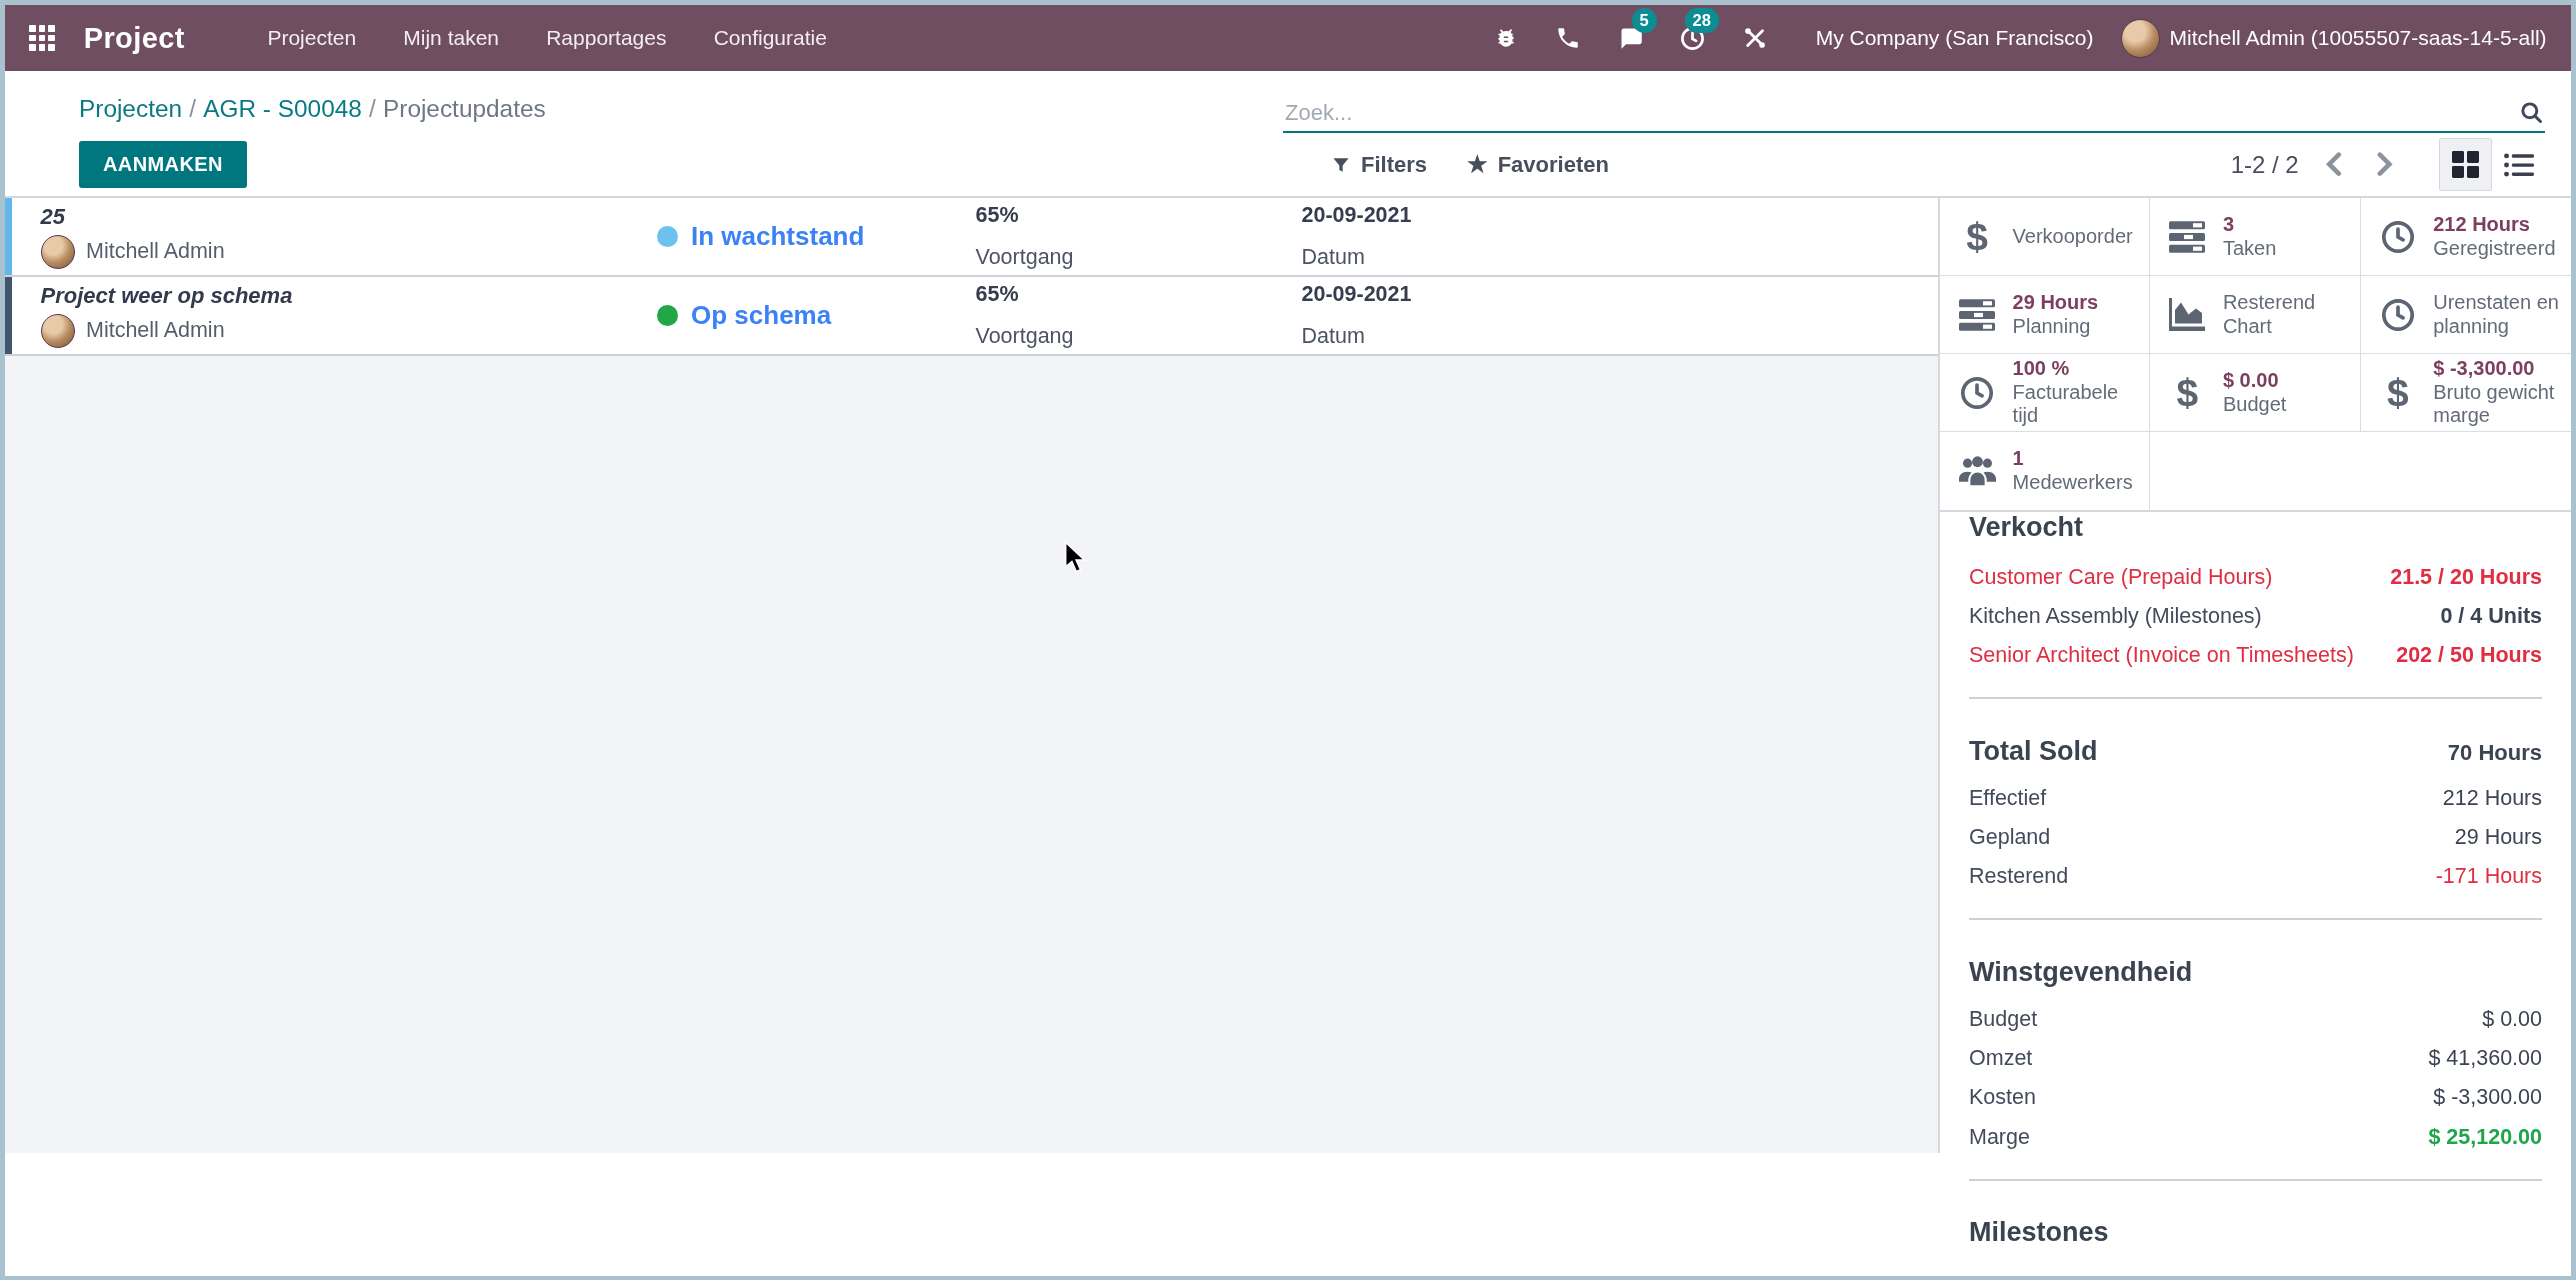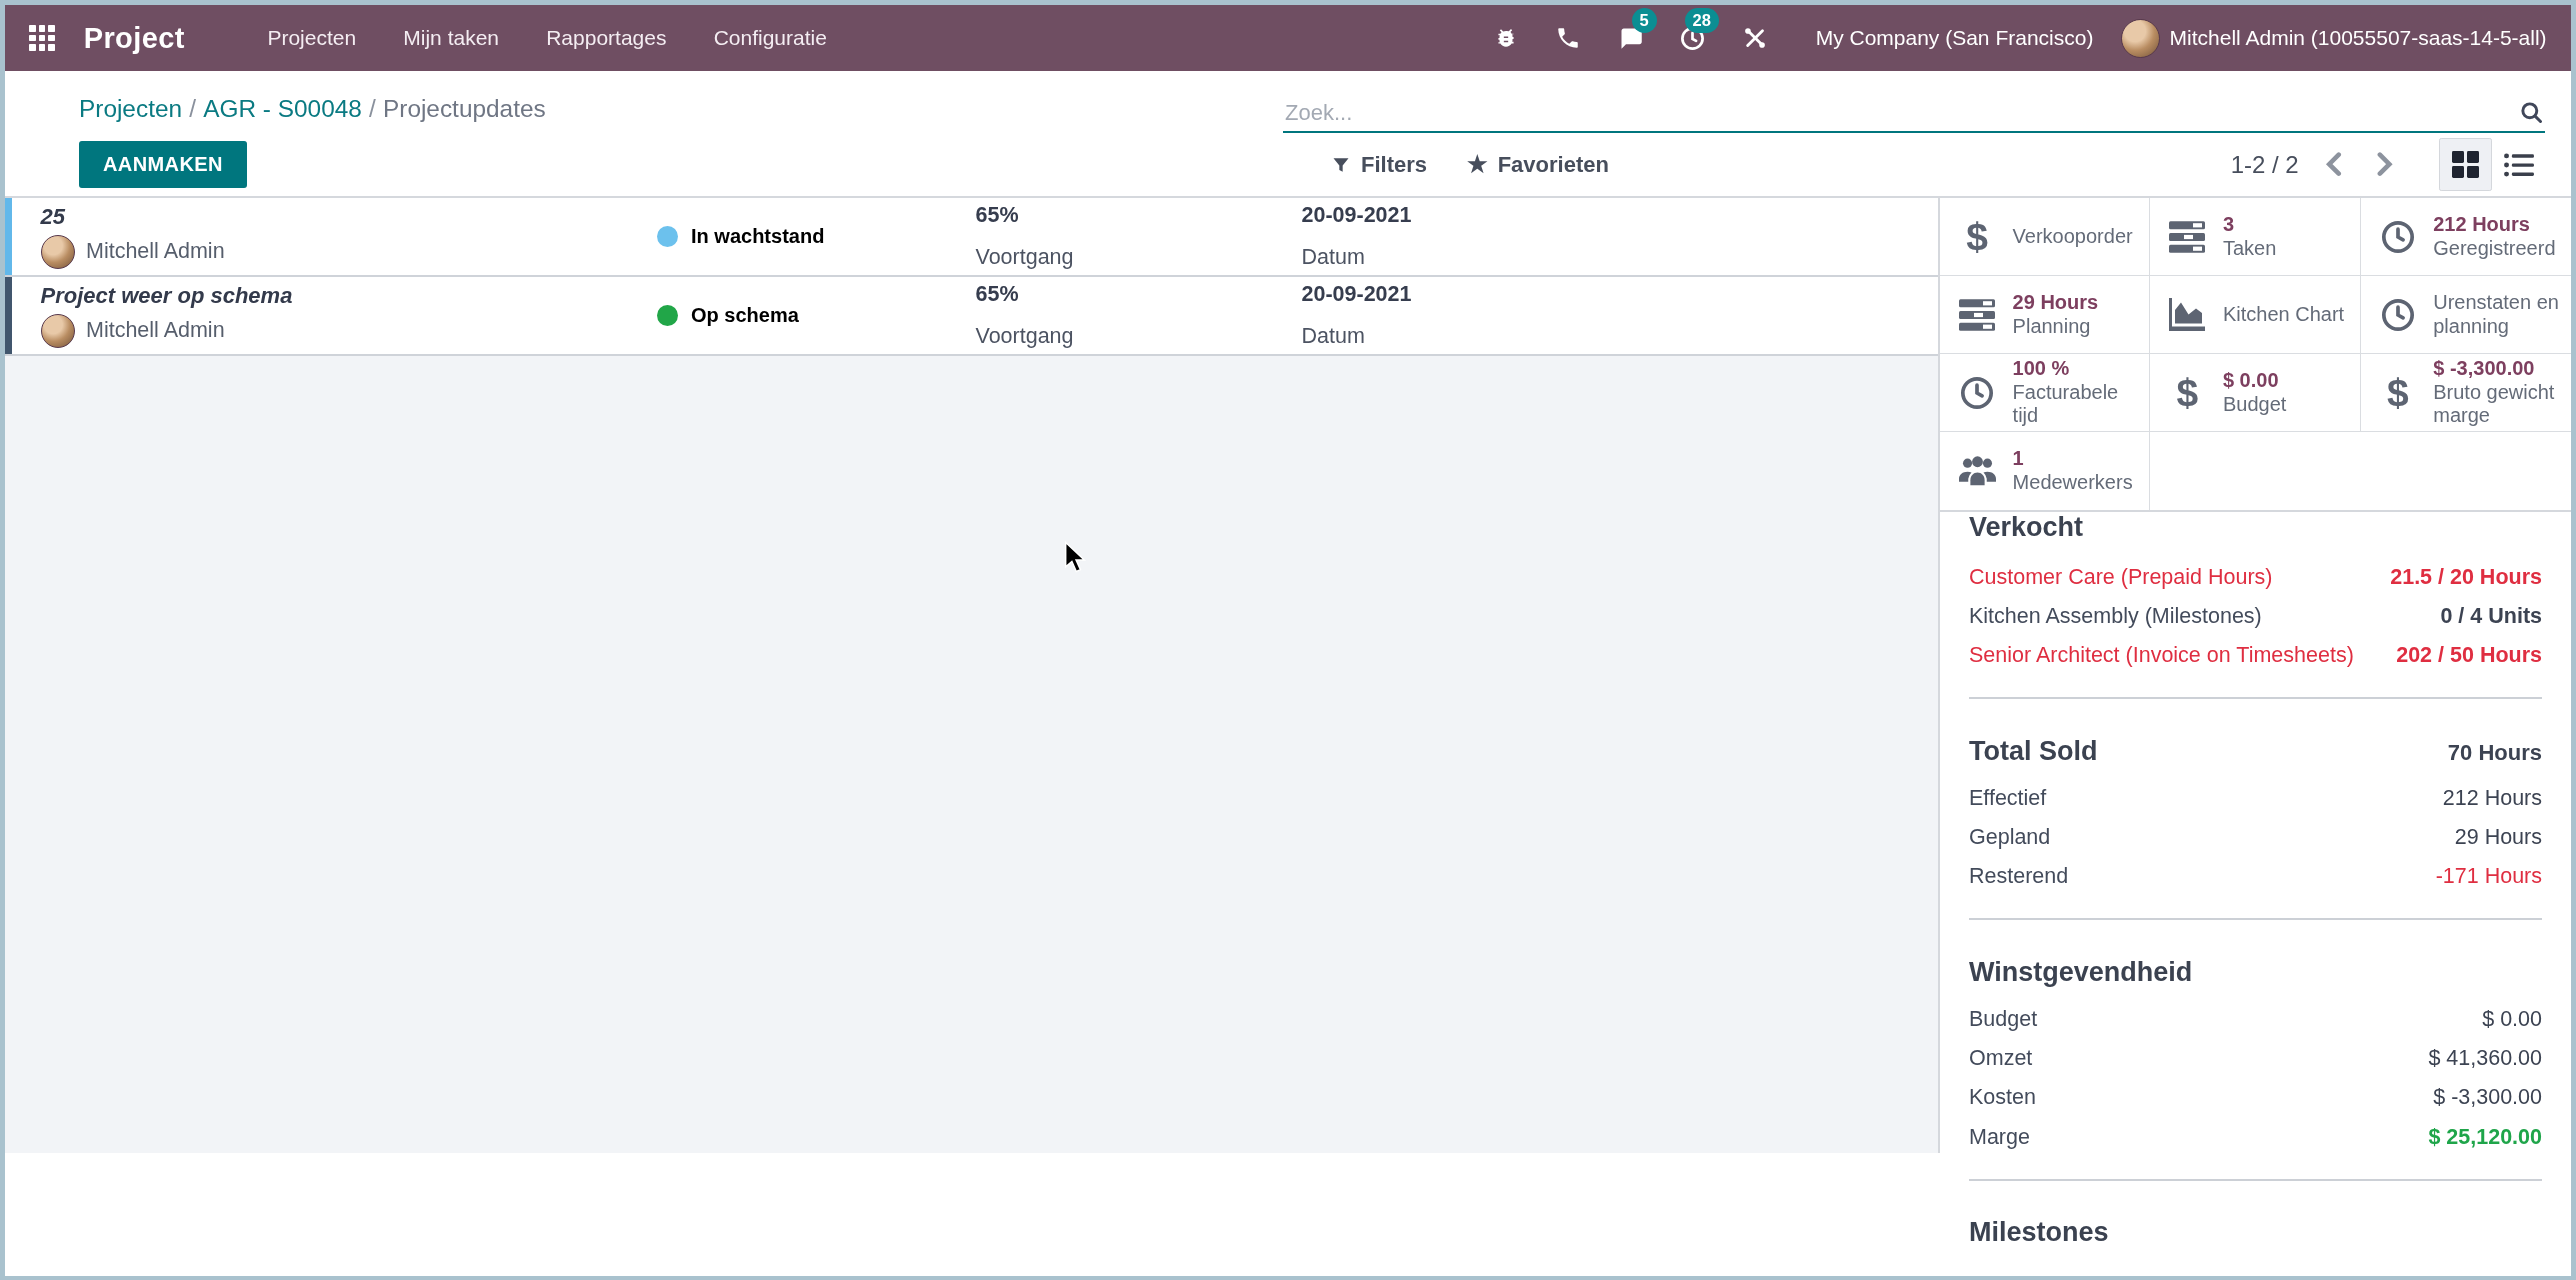--- a/index.html
+++ b/index.html
@@ -51,21 +51,21 @@
 
   
   .content{display:flex;border-top:2.2px solid #d5d8dd;height:955px;}
   .main{flex:1;background:#f2f4f7;min-width:0;}
   .record{display:flex;align-items:center;background:#fff;height:77px;border-bottom:2.2px solid #cfd3d9;cursor:pointer;position:relative;}
   .statusbar{width:6.5px;align-self:stretch;}
   .rec-main{width:645px;padding-left:29px;box-sizing:border-box;display:flex;flex-direction:column;justify-content:center;gap:4.3px;}
   .rec-title{font-size:22px;font-weight:700;color:#333a4b;font-style:italic;}
   .rec-owner{display:flex;align-items:center;gap:11.5px;font-size:21.5px;color:#565e6c;}
   .rec-owner .avatar{width:32px;height:32px;}
-  .rec-status{width:319px;display:flex;align-items:center;gap:13px;font-size:20px;color:#000000;font-weight:600;}
+  .rec-status{width:319px;display:flex;align-items:center;gap:13px;font-size:26px;color:#3b82f6;font-weight:600;}
   .dot{width:21.5px;height:21.5px;border-radius:50%;}
   .rec-col{width:326px;display:flex;flex-direction:column;gap:17px;}
   .rec-col .val{font-size:21.5px;font-weight:700;color:#363d4e;}
   .rec-col .lbl{font-size:21.5px;color:#4c5362;}
 
   
   .panel{width:633px;background:#fff;border-left:2.2px solid #d5d8dd;box-sizing:border-box;display:flex;flex-direction:column;}
   .stats{display:grid;grid-template-columns:1fr 1fr 1fr;border-bottom:2.2px solid #d5d8dd;}
   .stat{height:78px;box-sizing:border-box;border-right:1.4px solid #dadde1;border-bottom:1.4px solid #dadde1;
     display:flex;align-items:center;padding:0 5.7px 0 18.6px;gap:17px;cursor:pointer;background:#fff;}
@@ -327,21 +327,21 @@
             </span>
         </div>
         <div class="stat wrap2">
           <span class="stat-icon">
             <svg width="36" height="33" viewBox="0 0 24 22" fill="#5d6472">
                 <path d="M2 0v19h22v3H0V0h2z"></path>
                 <path d="M4 17V8l4-5 5 8 5-4 4 3v7H4z"></path>
               </svg>
           </span>
           <span class="stat-text">
-              <span class="stat-label">Kitchen Chart</span>
+              <span class="stat-label">Resterend Chart</span>
             </span>
         </div>
         <div class="stat wrap3">
           <span class="stat-icon">
             <svg width="34" height="34" viewBox="0 0 24 24" fill="none" stroke="#5d6472" stroke-width="2.6">
                 <circle cx="12" cy="12" r="10"></circle>
                 <path d="M12 6.5V12l3.6 2" stroke-linecap="round"></path>
               </svg>
           </span>
           <span class="stat-text">

